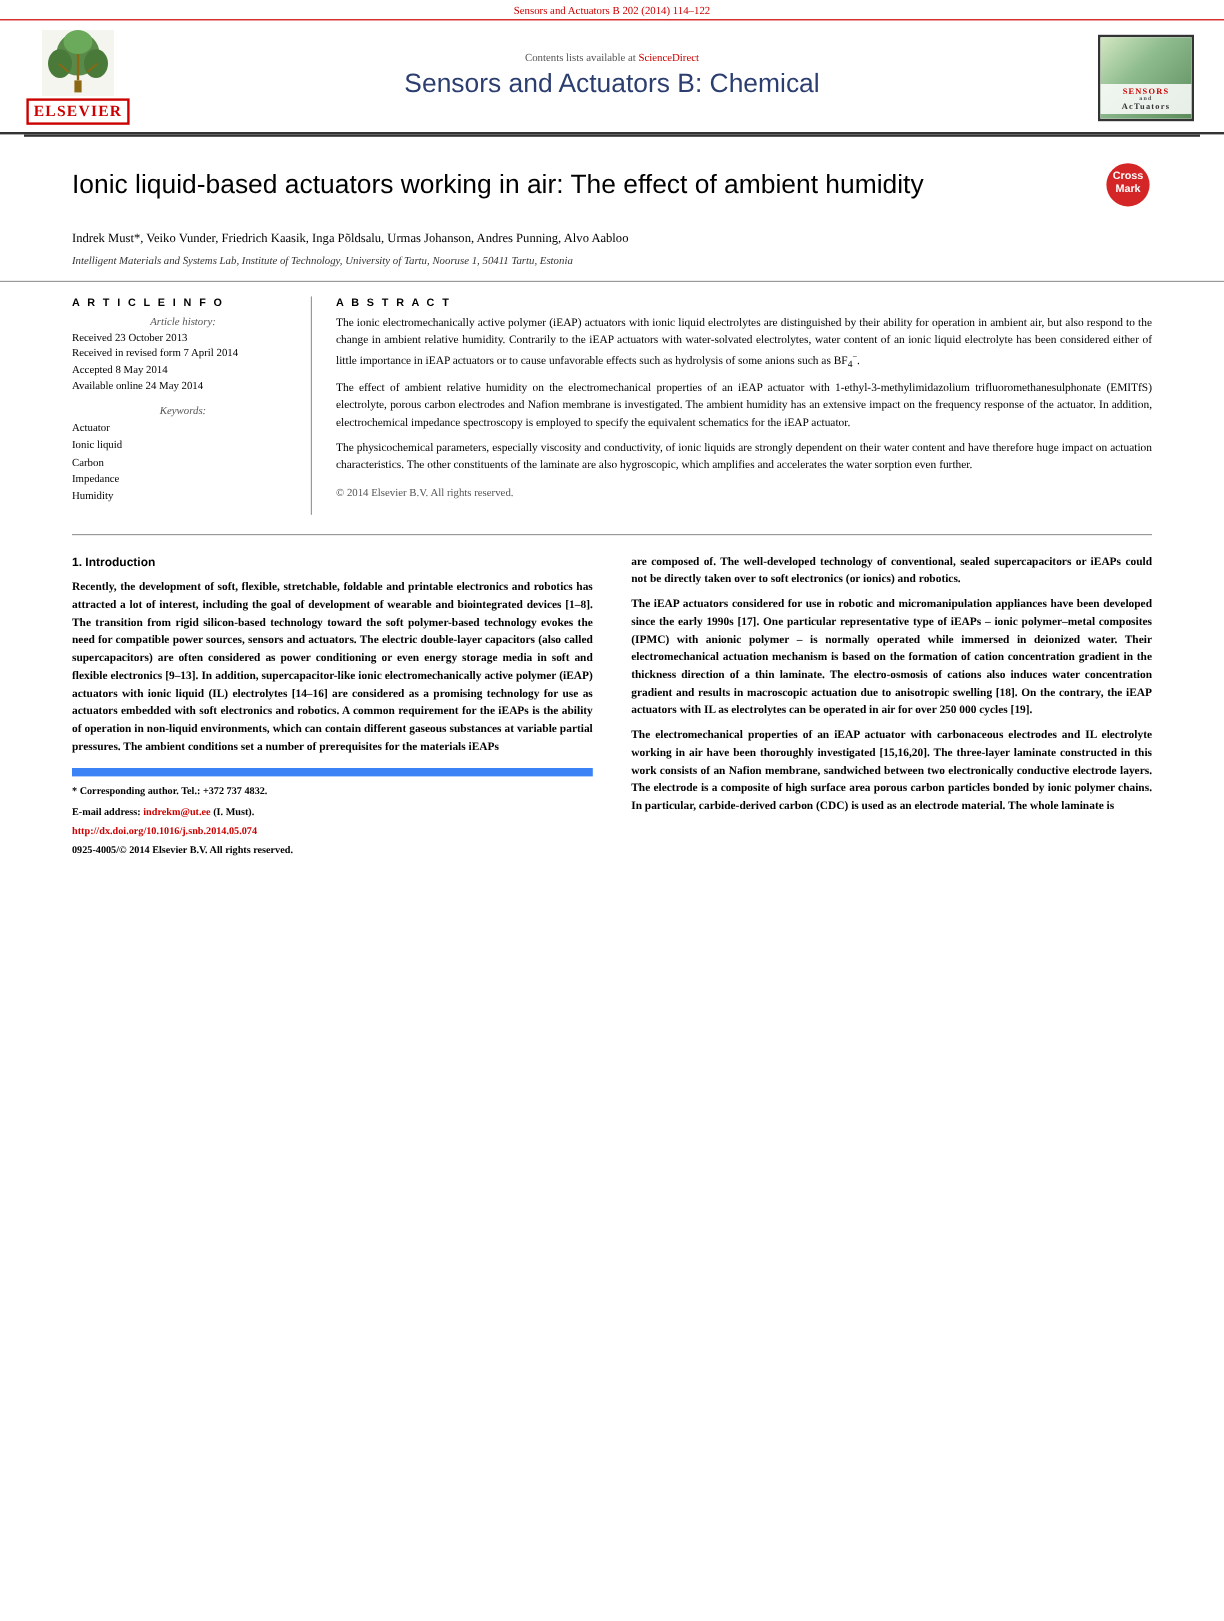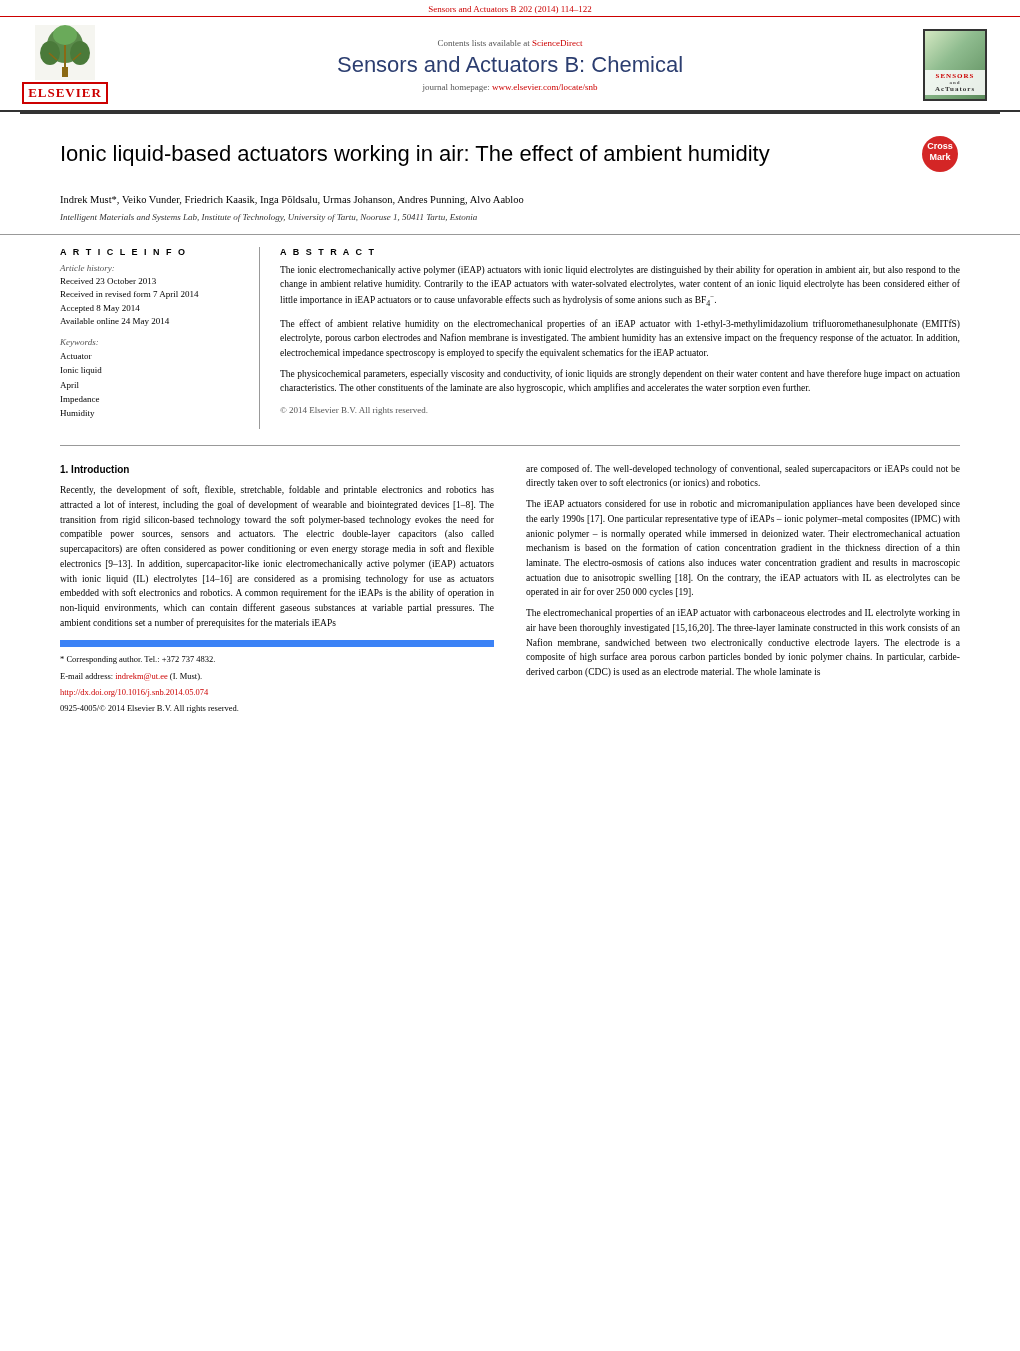--- a/index.html
+++ b/index.html
@@ -89,21 +89,21 @@
     }
 
     .sensors-logo {
       width: 90px;
       display: flex;
       flex-direction: column;
       align-items: center;
     }
 
     .sensors-logo-box {
-      width: 64px;
+      width: 80px;
       height: 72px;
       border: 2px solid #333;
       position: relative;
       overflow: hidden;
       background: #84cc16;
     }
 
     .sensors-text {
       font-size: 7px;
       font-weight: bold;
@@ -205,20 +205,21 @@
 
     .info-subsection {
       margin-bottom: 8px;
     }
 
     .info-label {
       font-style: italic;
       font-size: 9px;
       color: #555;
       margin-bottom: 2px;
+      text-align: center;
     }
 
     .info-content {
       font-size: 9px;
       line-height: 1.5;
       color: #000;
     }
 
     .keyword-list {
       font-size: 9px;
@@ -273,20 +274,21 @@
 
     .body-col h2 {
       font-size: 10px;
       font-weight: bold;
       margin-bottom: 6px;
       font-family: Arial, sans-serif;
     }
 
     .body-col p {
       margin-bottom: 6px;
+      font-weight: bold;
     }
 
     .body-col .footnote-area {
       border-top: 7px solid #3b82f6;
       margin-top: 10px;
       padding-top: 6px;
       font-size: 8.5px;
     }
 
     .footnote-area p {
@@ -328,24 +330,20 @@
     </svg>
     <div class="elsevier-text">ELSEVIER</div>
   </div>
 
   <div class="header-center">
     <div class="contents-line">
       <span>Contents lists available at</span>
       <a href="#" class="red-link">ScienceDirect</a>
     </div>
     <div class="journal-title">Sensors and Actuators B: Chemical</div>
-    <div class="journal-homepage">
-      <span>journal homepage:</span>
-      <a href="#" class="red-link">www.elsevier.com/locate/snb</a>
-    </div>
   </div>
 
   <div class="sensors-logo">
     <div class="sensors-logo-box">
       <div class="sensors-img-bg">
         <div style="text-align:center; background:rgba(255,255,255,0.85); padding:2px 4px; width:100%;">
           <div class="sensors-text">SENSORS</div>
           <div style="font-size:5px; color:#555; font-weight:bold; letter-spacing:1px;">and</div>
           <div class="actuators-text">AcTuators</div>
         </div>
@@ -385,21 +383,21 @@
       <div class="info-content">Received in revised form 7 April 2014</div>
       <div class="info-content">Accepted 8 May 2014</div>
       <div class="info-content">Available online 24 May 2014</div>
     </div>
 
     <div class="info-subsection">
       <div class="info-label">Keywords:</div>
       <div class="keyword-list">
         <div>Actuator</div>
         <div>Ionic liquid</div>
-        <div>April</div>
+        <div>Carbon</div>
         <div>Impedance</div>
         <div>Humidity</div>
       </div>
     </div>
   </div>
 
   <div class="abstract-area">
     <div class="section-header">A B S T R A C T</div>
     <div class="abstract-text">
       <p>The ionic electromechanically active polymer (iEAP) actuators with ionic liquid electrolytes are distinguished by their ability for operation in ambient air, but also respond to the change in ambient relative humidity. Contrarily to the iEAP actuators with water-solvated electrolytes, water content of an ionic liquid electrolyte has been considered either of little importance in iEAP actuators or to cause unfavorable effects such as hydrolysis of some anions such as BF<sub>4</sub><sup>−</sup>.</p>

